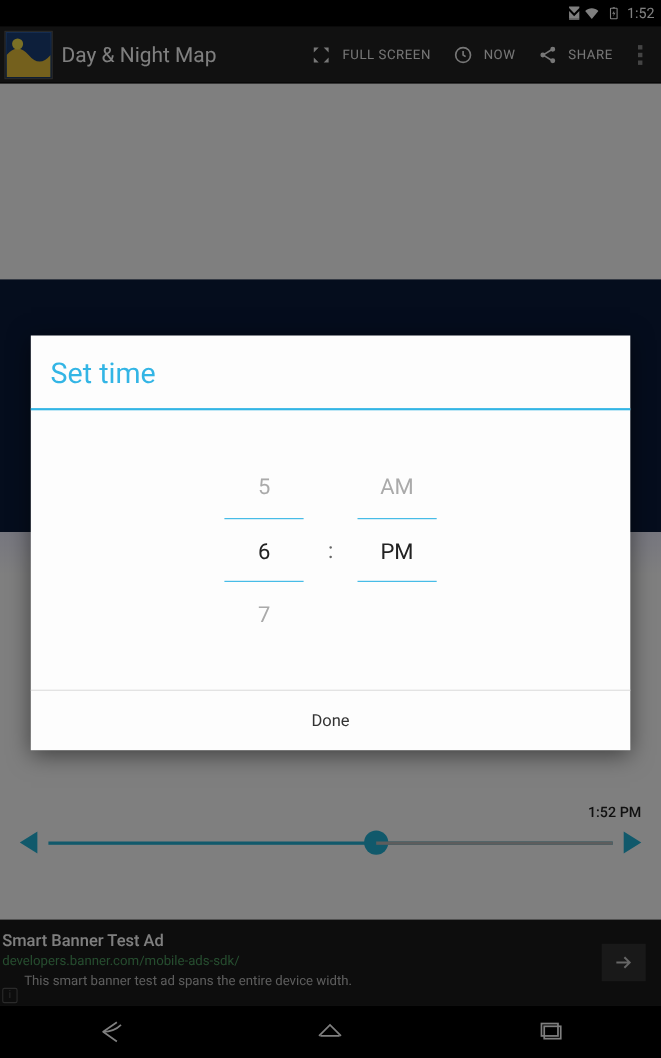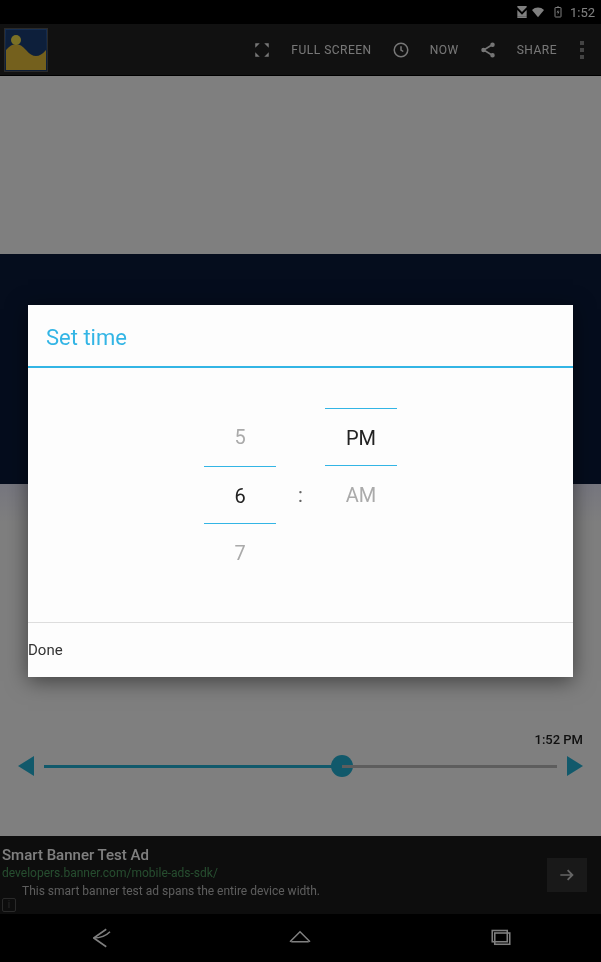--- a/index.html
+++ b/index.html
@@ -8,21 +8,21 @@
   
   .status-bar { height: 24px; background: #000; display: flex; align-items: center; justify-content: flex-end; padding: 0 6px; color: #fff; font-size: 13px; }
   .status-left, .status-right { display: flex; align-items: center; gap: 4px; }
   .status-icon { width: 16px; height: 16px; display: inline-flex; align-items: center; justify-content: center; }
 
   
   .action-bar { height: 52px; background: #222; display: flex; align-items: center; padding: 0 4px; color: #ddd; border-bottom: 1px solid #000;}
   .app-icon { width: 44px; height: 44px; margin-right: 8px; position: relative; background: linear-gradient(#2b5aa0,#1a3a6a); border: 1px solid #555; display:flex;align-items:center;justify-content:center;}
   .app-title { flex: 0 0 auto; font-size: 19px; color: #fff; }
   .action-spacer { flex: 1; }
-  .action-btn { display: flex; align-items: center; gap: 20px; padding: 0 10px; height: 100%; color: #eee; font-size: 12px; letter-spacing: 0.5px; cursor: pointer; }
+  .action-btn { display: flex; align-items: center; gap: 10px; padding: 0 10px; height: 100%; color: #eee; font-size: 12px; letter-spacing: 0.5px; cursor: pointer; }
   .action-btn .ico { width: 18px; height: 18px; }
   .overflow { width: 30px; display: flex; flex-direction: column; align-items: center; gap: 3px; justify-content: center; height: 100%; cursor:pointer;}
   .overflow span { width: 4px; height: 4px; background: #888; border-radius: 0; }
 
   
   .content { position: absolute; top: 76px; left: 0; right: 0; bottom: 48px; background: #fff; }
   .map-band { position: absolute; top: 178px; left: 0; right: 0; height: 270px; background: linear-gradient(#0a1a3a 0%, #0a1a3a 85%, #eef 85%, #fff 100%); }
   .sliders { position: absolute; left: 18px; right: 18px; top: 672px; }
   .slider-row { position: relative; height: 36px; display: flex; align-items: center; }
   .slider-label { position: absolute; top: -16px; left: 0; right: 0; text-align: right; font-size: 13px; color: #222; font-weight: 500;}
@@ -43,30 +43,30 @@
 
   
   .nav-bar { position: absolute; bottom: 0; left: 0; right: 0; height: 48px; background: #000; display: flex; align-items: center; justify-content: space-around; }
   .nav-btn { width: 36px; height: 36px; display:flex;align-items:center;justify-content:center; cursor:pointer;}
 
   
   .dim { position: absolute; inset: 0; background: rgba(0,0,0,0.5); }
 
   
   .dialog { position: absolute; left: 28px; right: 28px; top: 305px; background: #fdfdfd; box-shadow: 0 4px 20px rgba(0,0,0,0.5); }
-  .dialog-title { color: #33b5e5; font-size: 22px; padding: 20px 18px 16px; }
+  .dialog-title { color: #33b5e5; font-size: 26px; padding: 20px 18px 16px; }
   .dialog-divider { height: 2px; background: #33b5e5; }
   .pickers { display: flex; justify-content: center; gap: 22px; padding: 40px 0 40px; align-items:center;}
   .picker-col { width: 72px; text-align: center; }
   .picker-val { height: 58px; line-height: 58px; font-size: 20px; color: #444; cursor:pointer;}
   .picker-val.fade { color: #aaa; }
   .picker-val.sel { border-top: 1px solid #33b5e5; border-bottom: 1px solid #33b5e5; color: #222; }
   .picker-val.empty { visibility:hidden;}
   .colon { font-size: 20px; color: #666; align-self:center; line-height:58px; margin-top:0;}
-  .dialog-footer { border-top: 1px solid #ddd; text-align: left; padding: 18px 0; font-size: 15px; color: #333; cursor:pointer;}
+  .dialog-footer { border-top: 1px solid #ddd; text-align: center; padding: 18px 0; font-size: 15px; color: #333; cursor:pointer;}
 
   svg { display:block; }
 </style>
 </head>
 <body>
 
 <div class="status-bar">
   <div class="status-left">
     <span class="status-icon">
       <svg viewBox="0 0 24 24" width="16" height="16" fill="#fff">
@@ -93,20 +93,21 @@
 </div>
 
 <div class="action-bar">
   <div class="app-icon">
     <svg viewBox="0 0 40 40" width="40" height="40">
         <rect width="40" height="40" fill="#1b3f76"></rect>
         <path d="M0 20 Q10 8 20 20 T40 20 V40 H0 Z" fill="#e8c03a"></path>
         <circle cx="10" cy="10" r="5" fill="#f5e04a"></circle>
       </svg>
   </div>
+  <div class="app-title">Day &amp; Night Map</div>
   <div class="action-spacer"></div>
   <div class="action-btn">
     <span class="ico">
       <svg viewBox="0 0 24 24" width="18" height="18" fill="#eee">
           <path d="M3 3h6L3 9V3zm18 0v6l-6-6h6zM3 21v-6l6 6H3zm18 0h-6l6-6v6z"></path>
         </svg>
     </span>
     <span>FULL SCREEN</span>
   </div>
   <div class="action-btn">
@@ -190,19 +191,19 @@
   <div class="dialog-title">Set time</div>
   <div class="dialog-divider"></div>
   <div class="pickers">
     <div class="picker-col">
       <div class="picker-val fade">5</div>
       <div class="picker-val sel">6</div>
       <div class="picker-val fade">7</div>
     </div>
     <div class="colon">:</div>
     <div class="picker-col">
+      <div class="picker-val fade">AM</div>
       <div class="picker-val sel">PM</div>
-      <div class="picker-val fade">AM</div>
       <div class="picker-val fade empty"></div>
     </div>
   </div>
   <div class="dialog-footer">Done</div>
 </div>
 
 </body></html>

